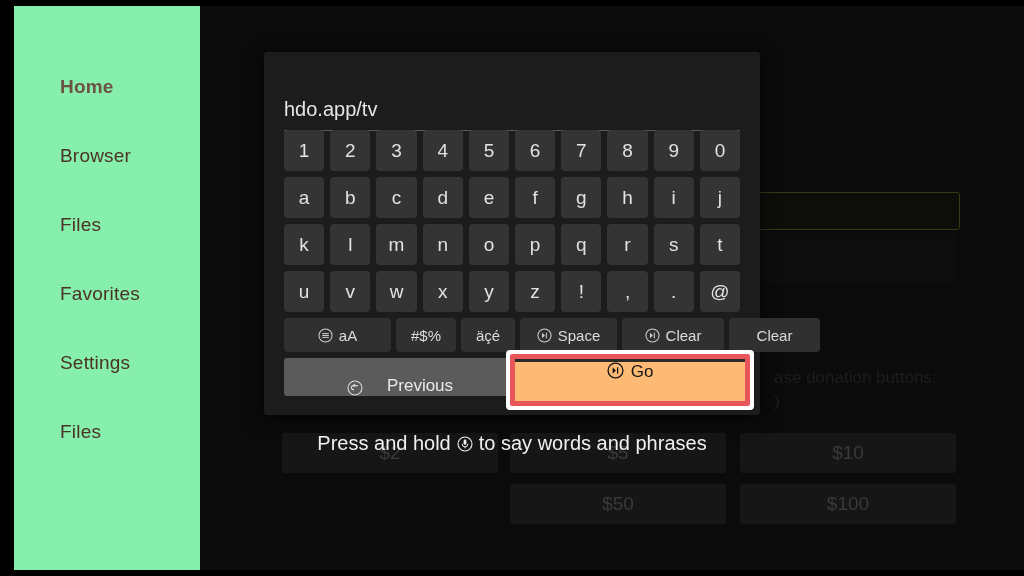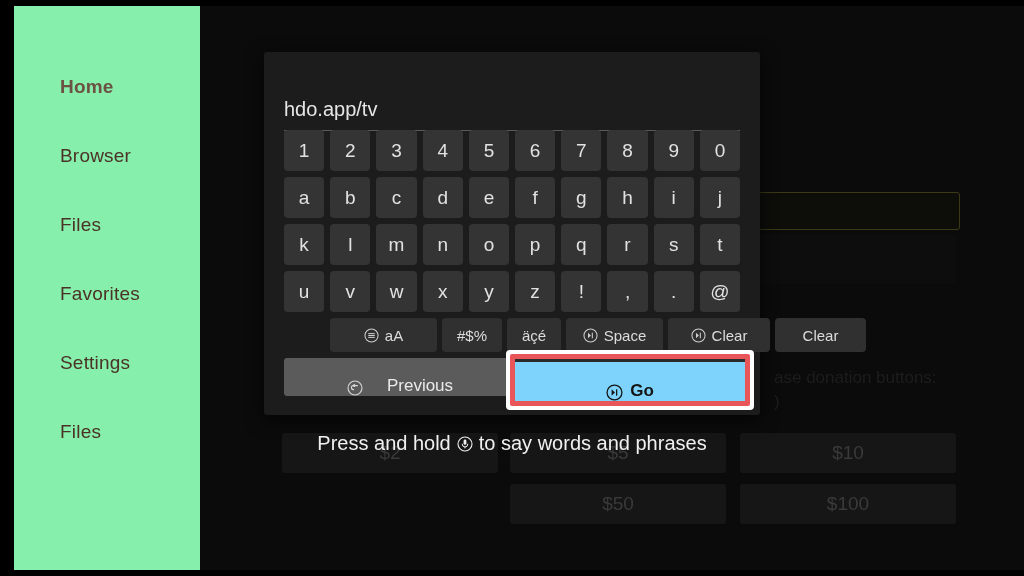--- a/index.html
+++ b/index.html
@@ -141,21 +141,21 @@
 
   .kb-row.fn { gap: 5px; }
   .key.fn {
     background: #303030;
     height: 34px;
     font-size: 15px;
     color: #dcdcdc;
     gap: 6px;
     padding: 0 6px;
   }
-  .key-aa  { flex: 0 0 95px; margin-left: 46px; }
+  .key-aa  { flex: 0 0 95px; }
   .key-sym { flex: 0 0 48px; }
   .key-acc { flex: 0 0 42px; }
   .key-space { flex: 0 0 85px; }
   .key-del { flex: 0 0 90px; }
   .key-clear { flex: 0 0 79px; }
 
   .kb-row.bottom { gap: 0; margin-top: 5px; }
   .key.prev {
     background: #5b5b5b;
     color: #eaeaea;
@@ -185,30 +185,30 @@
     width: 100%;
     height: 100%;
     background: #e8565a;
     border-radius: 2px;
     padding: 5px;
     box-sizing: border-box;
   }
   .go-inner {
     width: 100%;
     height: 100%;
-    background: #7dd3fc;
+    background: #fdba74;
     border-top: 3px solid #2a2a2a;
     box-sizing: border-box;
     display: flex;
-    align-items: flex-end;
+    align-items: flex-start;
     justify-content: center;
     gap: 7px;
     color: #141414;
     font-size: 17px;
-    font-weight: bold;
+    font-weight: normal;
   }
 
   
   .voice-hint {
     position: absolute;
     left: 0;
     top: 432px;
     width: 1024px;
     text-align: center;
     color: #f0f0f0;

